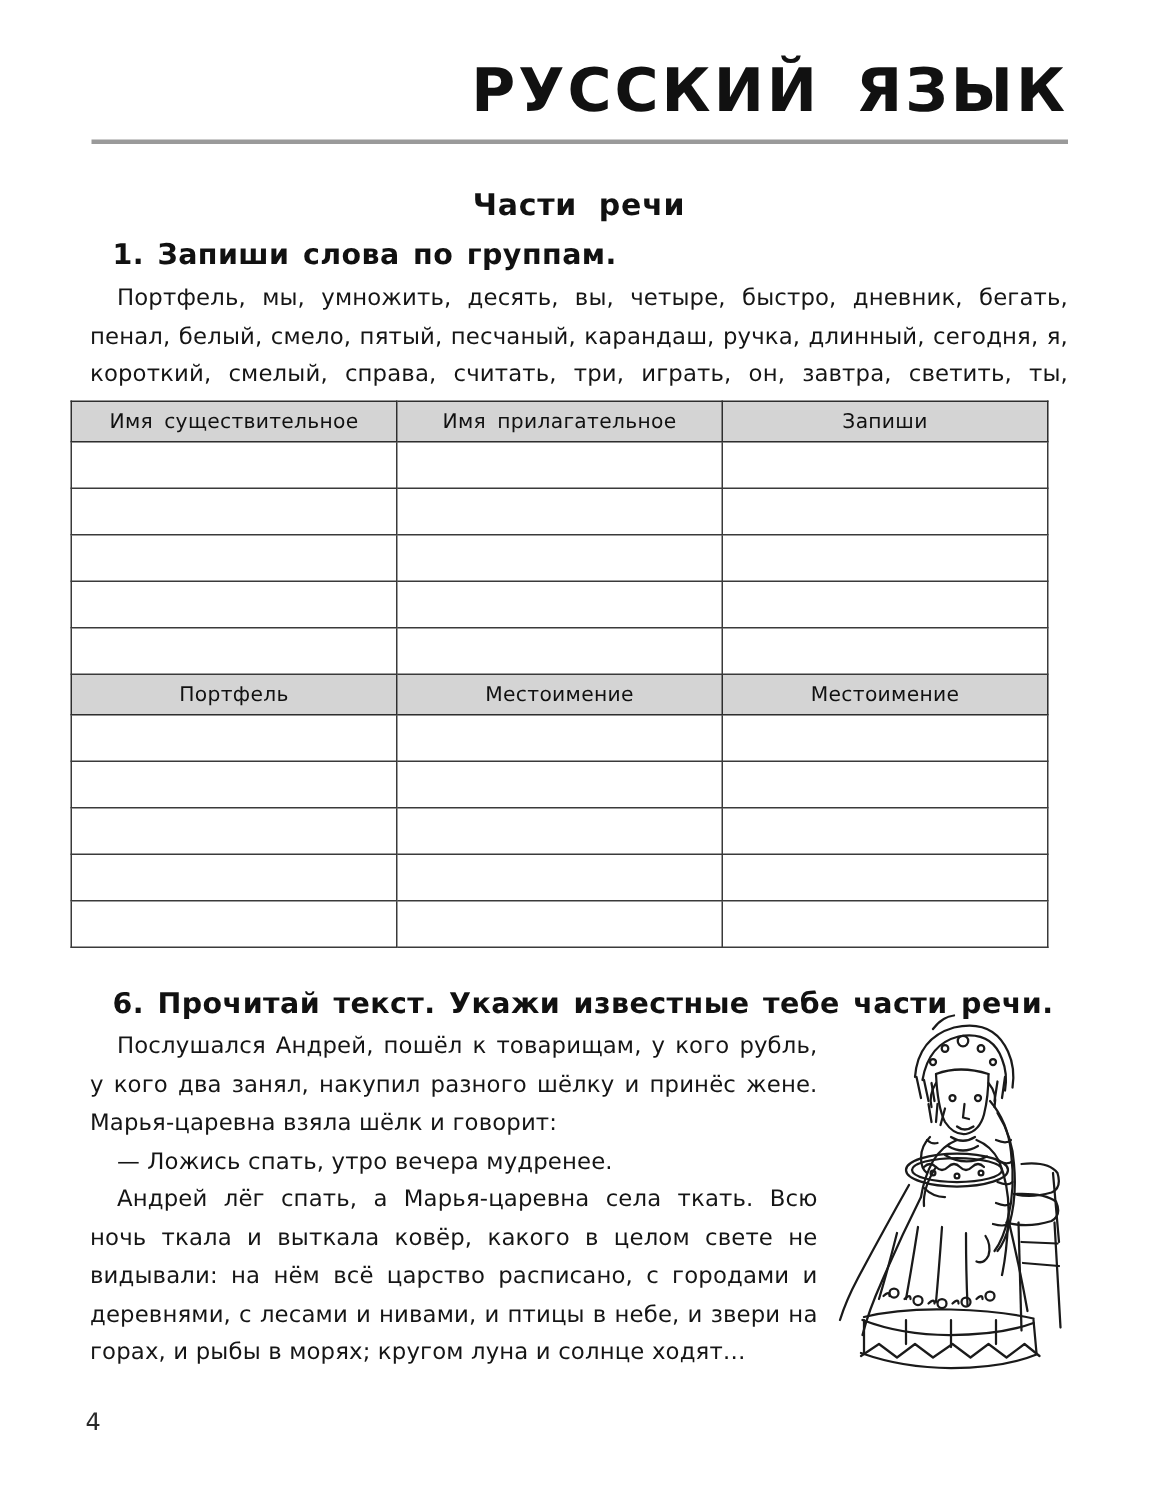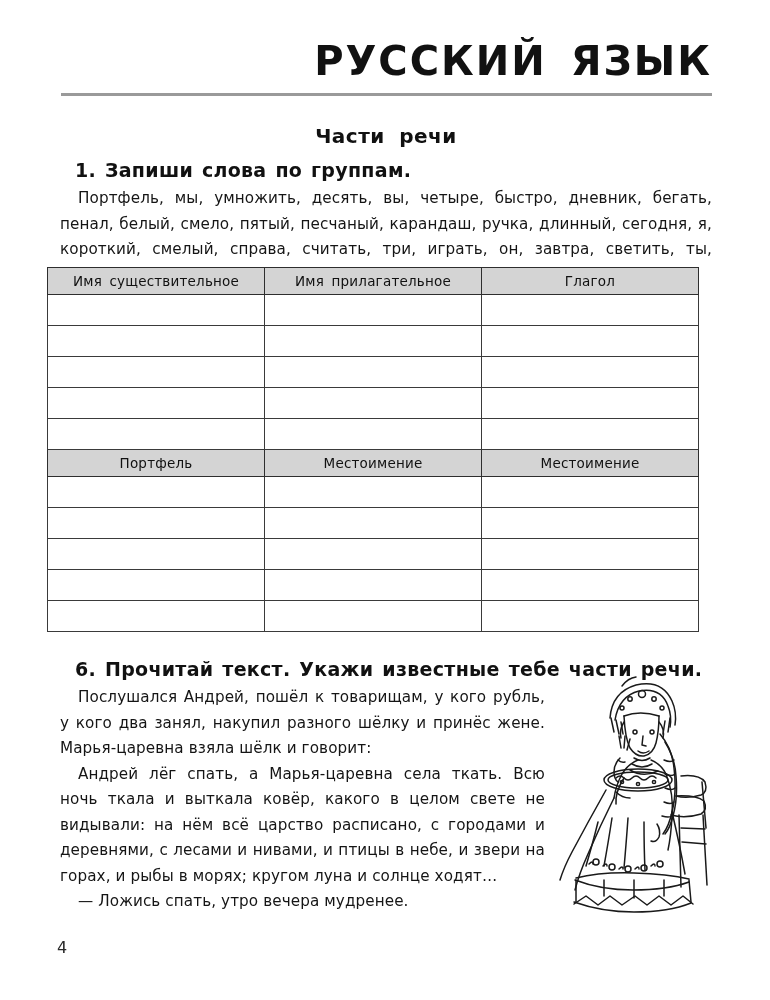--- a/index.html
+++ b/index.html
@@ -169,21 +169,21 @@
 
   <div class="body-text" id="ex1-words">
     <p class="indent">Портфель, мы, умножить, десять, вы, четыре, быстро, дневник, бегать, пенал, белый, смело, пятый, песчаный, карандаш, ручка, длинный, сегодня, я, короткий, смелый, справа, считать, три, играть, он, завтра, светить, ты, седьмой.</p>
   </div>
 
   <table class="pos-table">
     <tbody>
       <tr>
         <td class="hdr">Имя существительное</td>
         <td class="hdr">Имя прилагательное</td>
-        <td class="hdr">Глагол</td>
+        <td class="hdr">Запиши</td>
       </tr>
       <tr>
         <td class="cell"></td>
         <td class="cell"></td>
         <td class="cell"></td>
       </tr>
       <tr>
         <td class="cell"></td>
         <td class="cell"></td>
         <td class="cell"></td>
@@ -234,22 +234,22 @@
         <td class="cell"></td>
         <td class="cell"></td>
       </tr>
     </tbody>
   </table>
 
   <div class="ex-head" style="left:75px; top:659px;">6. Прочитай текст. Укажи известные тебе части речи.</div>
 
   <div class="body-text" id="ex2-text">
     <p class="indent">Послушался Андрей, пошёл к товарищам, у кого рубль, у кого два занял, накупил разного шёлку и принёс жене. Марья-царевна взяла шёлк и говорит:</p>
+    <p class="indent">— Ложись спать, утро вечера мудренее.</p>
     <p class="indent">Андрей лёг спать, а Марья-царевна села ткать. Всю ночь ткала и выткала ковёр, какого в целом свете не видывали: на нём всё царство расписано, с городами и деревнями, с лесами и нивами, и птицы в небе, и звери на горах, и рыбы в морях; кругом луна и солнце ходят…</p>
-    <p class="indent">— Ложись спать, утро вечера мудренее.</p>
   </div>
 
   <div class="illustration">
     <svg viewBox="0 0 176 248" xmlns="http://www.w3.org/2000/svg" fill="none" stroke="#1a1a1a" stroke-width="1.5" stroke-linecap="round" stroke-linejoin="round">
       <g>
         <path d="M129 104 q18 -2 24 6 q3 10 -4 13 q-14 4 -25 1"></path>
         <path d="M124 124 q20 -1 28 5 q4 9 -3 13 q-16 5 -30 1"></path>
         <path d="M150 110 l4 46"></path>
         <path d="M127 143 l2 72"></path>
         <path d="M151 143 l4 70"></path>

